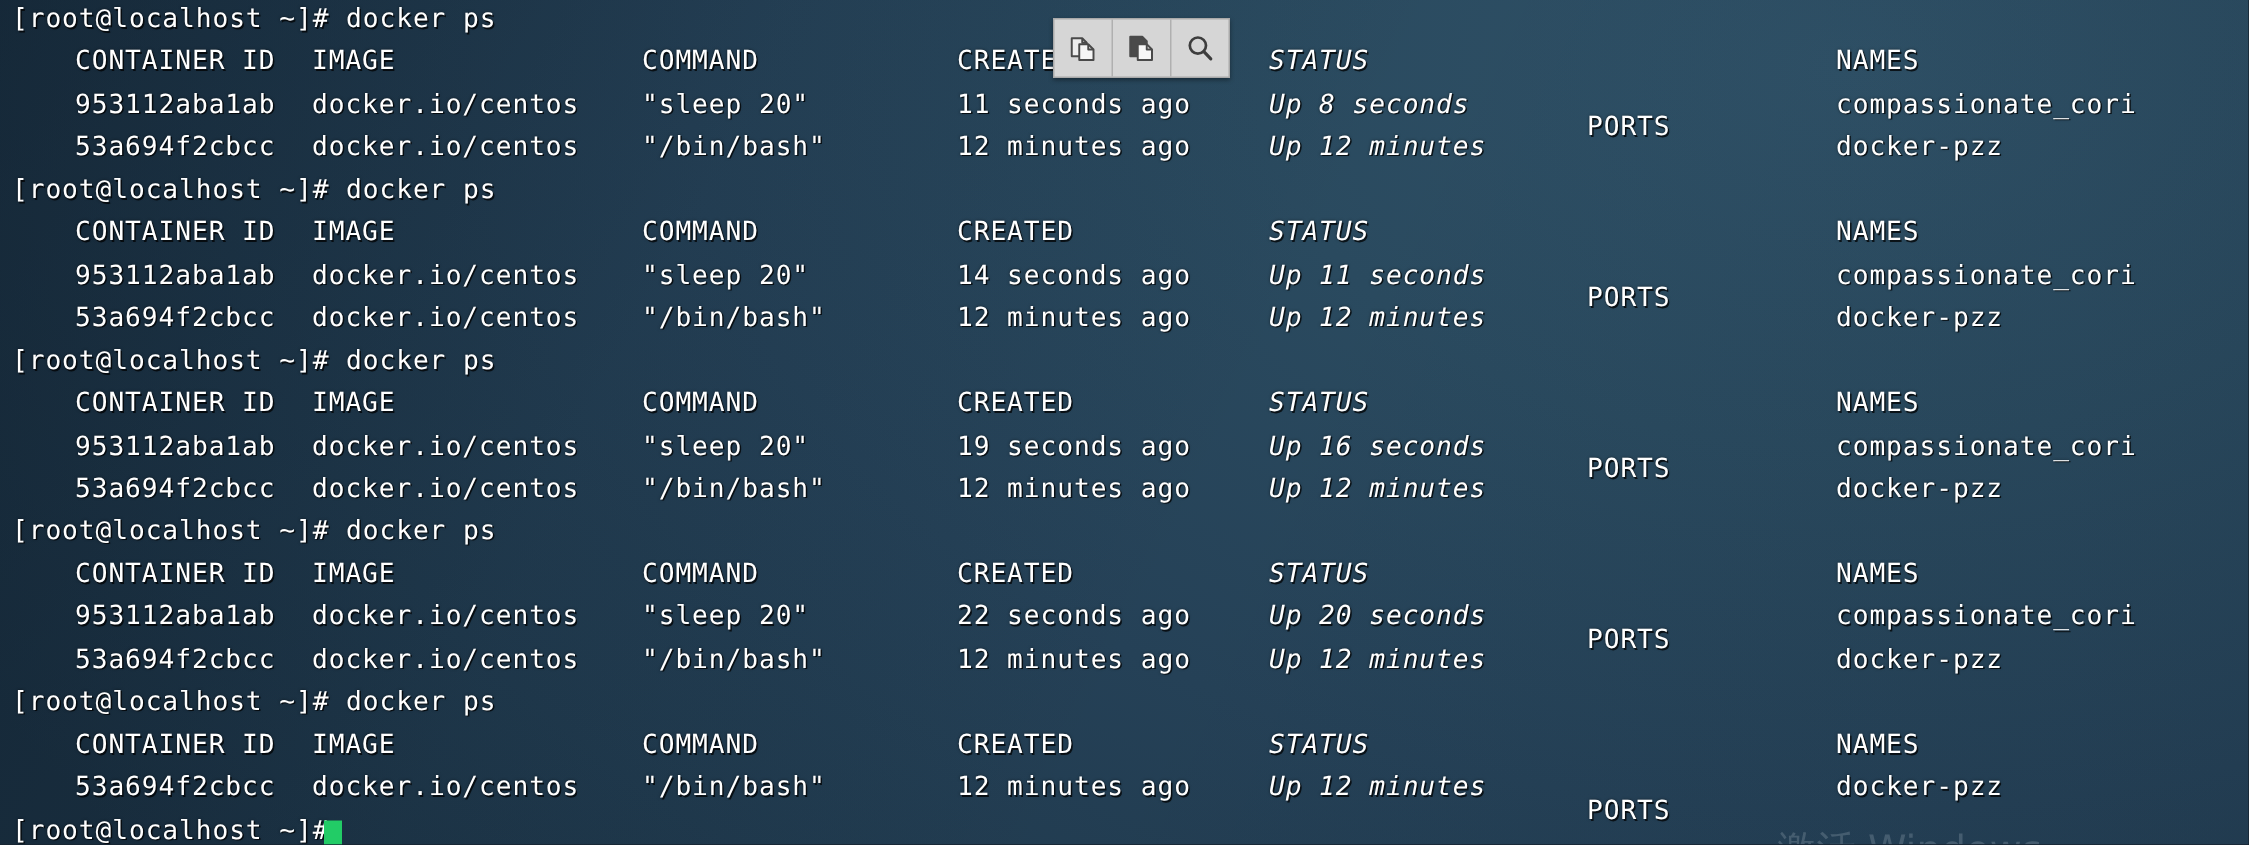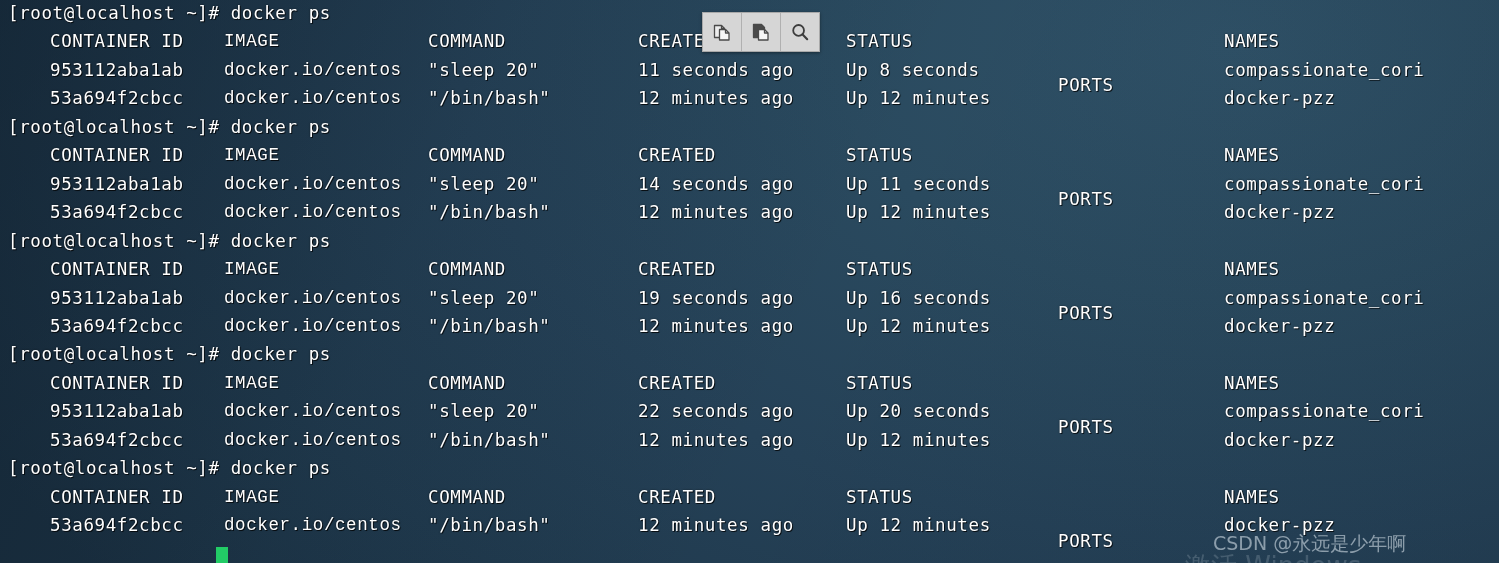--- a/index.html
+++ b/index.html
@@ -45,24 +45,24 @@
     color: #ffffff;
     font-size: 17.5px;
     letter-spacing: 0.6px;
     text-shadow: 1px 1px 0 rgba(0,0,0,0.72), 0 0 2px rgba(0,0,0,0.55);
   }
   .cell {
     position: absolute;
     white-space: pre;
   }
   .c-id     { left: 8px; margin-left: 42px; }
-  .c-image  { left: 224px; font-family: Liberation Mono, monospace; }
+  .c-image  { left: 208px; }
   .c-cmd    { left: 428px; }
   .c-created{ left: 638px; }
-  .c-status { left: 846px; }
+  .c-status { left: 846px; font-style: italic; }
   .c-ports  { left: 1058px; margin-top: 44px; }
   .c-names  { left: 1224px; }
 
   .prompt { left: 8px; }
 
   .cursor {
     position: absolute;
     width: 12px;
     height: 21px;
     background: #22cc66;
@@ -137,21 +137,21 @@
       <div class="line" style="top: 259.05px;"><span class="cell c-id">CONTAINER ID</span><span class="cell c-image">IMAGE</span><span class="cell c-cmd">COMMAND</span><span class="cell c-created">CREATED</span><span class="cell c-status">STATUS</span><span class="cell c-ports">PORTS</span><span class="cell c-names">NAMES</span></div>
       <div class="line" style="top: 287.5px;"><span class="cell c-id">953112aba1ab</span><span class="cell c-image">docker.io/centos</span><span class="cell c-cmd">"sleep 20"</span><span class="cell c-created">19 seconds ago</span><span class="cell c-status">Up 16 seconds</span><span class="cell c-ports"></span><span class="cell c-names">compassionate_cori</span></div>
       <div class="line" style="top: 315.95px;"><span class="cell c-id">53a694f2cbcc</span><span class="cell c-image">docker.io/centos</span><span class="cell c-cmd">"/bin/bash"</span><span class="cell c-created">12 minutes ago</span><span class="cell c-status">Up 12 minutes</span><span class="cell c-ports"></span><span class="cell c-names">docker-pzz</span></div>
       <div class="line" style="top: 344.4px;"><span class="cell prompt">[root@localhost ~]# docker ps</span></div>
       <div class="line" style="top: 372.85px;"><span class="cell c-id">CONTAINER ID</span><span class="cell c-image">IMAGE</span><span class="cell c-cmd">COMMAND</span><span class="cell c-created">CREATED</span><span class="cell c-status">STATUS</span><span class="cell c-ports">PORTS</span><span class="cell c-names">NAMES</span></div>
       <div class="line" style="top: 401.3px;"><span class="cell c-id">953112aba1ab</span><span class="cell c-image">docker.io/centos</span><span class="cell c-cmd">"sleep 20"</span><span class="cell c-created">22 seconds ago</span><span class="cell c-status">Up 20 seconds</span><span class="cell c-ports"></span><span class="cell c-names">compassionate_cori</span></div>
       <div class="line" style="top: 429.75px;"><span class="cell c-id">53a694f2cbcc</span><span class="cell c-image">docker.io/centos</span><span class="cell c-cmd">"/bin/bash"</span><span class="cell c-created">12 minutes ago</span><span class="cell c-status">Up 12 minutes</span><span class="cell c-ports"></span><span class="cell c-names">docker-pzz</span></div>
       <div class="line" style="top: 458.2px;"><span class="cell prompt">[root@localhost ~]# docker ps</span></div>
       <div class="line" style="top: 486.65px;"><span class="cell c-id">CONTAINER ID</span><span class="cell c-image">IMAGE</span><span class="cell c-cmd">COMMAND</span><span class="cell c-created">CREATED</span><span class="cell c-status">STATUS</span><span class="cell c-ports">PORTS</span><span class="cell c-names">NAMES</span></div>
       <div class="line" style="top: 515.1px;"><span class="cell c-id">53a694f2cbcc</span><span class="cell c-image">docker.io/centos</span><span class="cell c-cmd">"/bin/bash"</span><span class="cell c-created">12 minutes ago</span><span class="cell c-status">Up 12 minutes</span><span class="cell c-ports"></span><span class="cell c-names">docker-pzz</span></div>
-      <div class="line" style="top: 543.55px;"><span class="cursor" style="left: 216px; background: rgb(34, 204, 102);"></span></div>
+      <div class="line" style="top: 543.55px;"><span class="cell prompt">[root@localhost ~]# </span><span class="cursor" style="left: 216px; background: rgb(34, 204, 102);"></span></div>
     </div>
 
   <div id="toolbar">
     <div class="tb-btn">
       <span>
         <svg width="20" height="20" viewBox="0 0 20 20">
           <path d="M2.5 3.5 h7 l3 3 v9 h-10 z" fill="#ededed" stroke="#4a4a4a" stroke-width="1.3" stroke-linejoin="round"></path>
           <path d="M9.5 3.5 v3 h3" fill="none" stroke="#4a4a4a" stroke-width="1.3" stroke-linejoin="round"></path>
           <path d="M7.5 7.5 h6 l3.5 3.5 v7 h-9.5 z" fill="#f6f6f6" stroke="#4a4a4a" stroke-width="1.3" stroke-linejoin="round"></path>
           <path d="M13.5 7.5 v3.5 h3.5" fill="none" stroke="#4a4a4a" stroke-width="1.3" stroke-linejoin="round"></path>
@@ -170,16 +170,15 @@
     <div class="tb-btn">
       <span>
         <svg width="20" height="20" viewBox="0 0 20 20">
           <circle cx="8.6" cy="8.4" r="5.4" fill="none" stroke="#3d3d3d" stroke-width="1.8"></circle>
           <line x1="12.6" y1="12.4" x2="17.2" y2="17.2" stroke="#3d3d3d" stroke-width="2.1" stroke-linecap="round"></line>
         </svg>
       </span>
     </div>
   </div>
 
-  <div id="csdn-watermark">CSDN @永远是少年啊</div>
   <div id="activate-watermark">激活 Windows</div>
 
 </div>
 
 </body></html>

